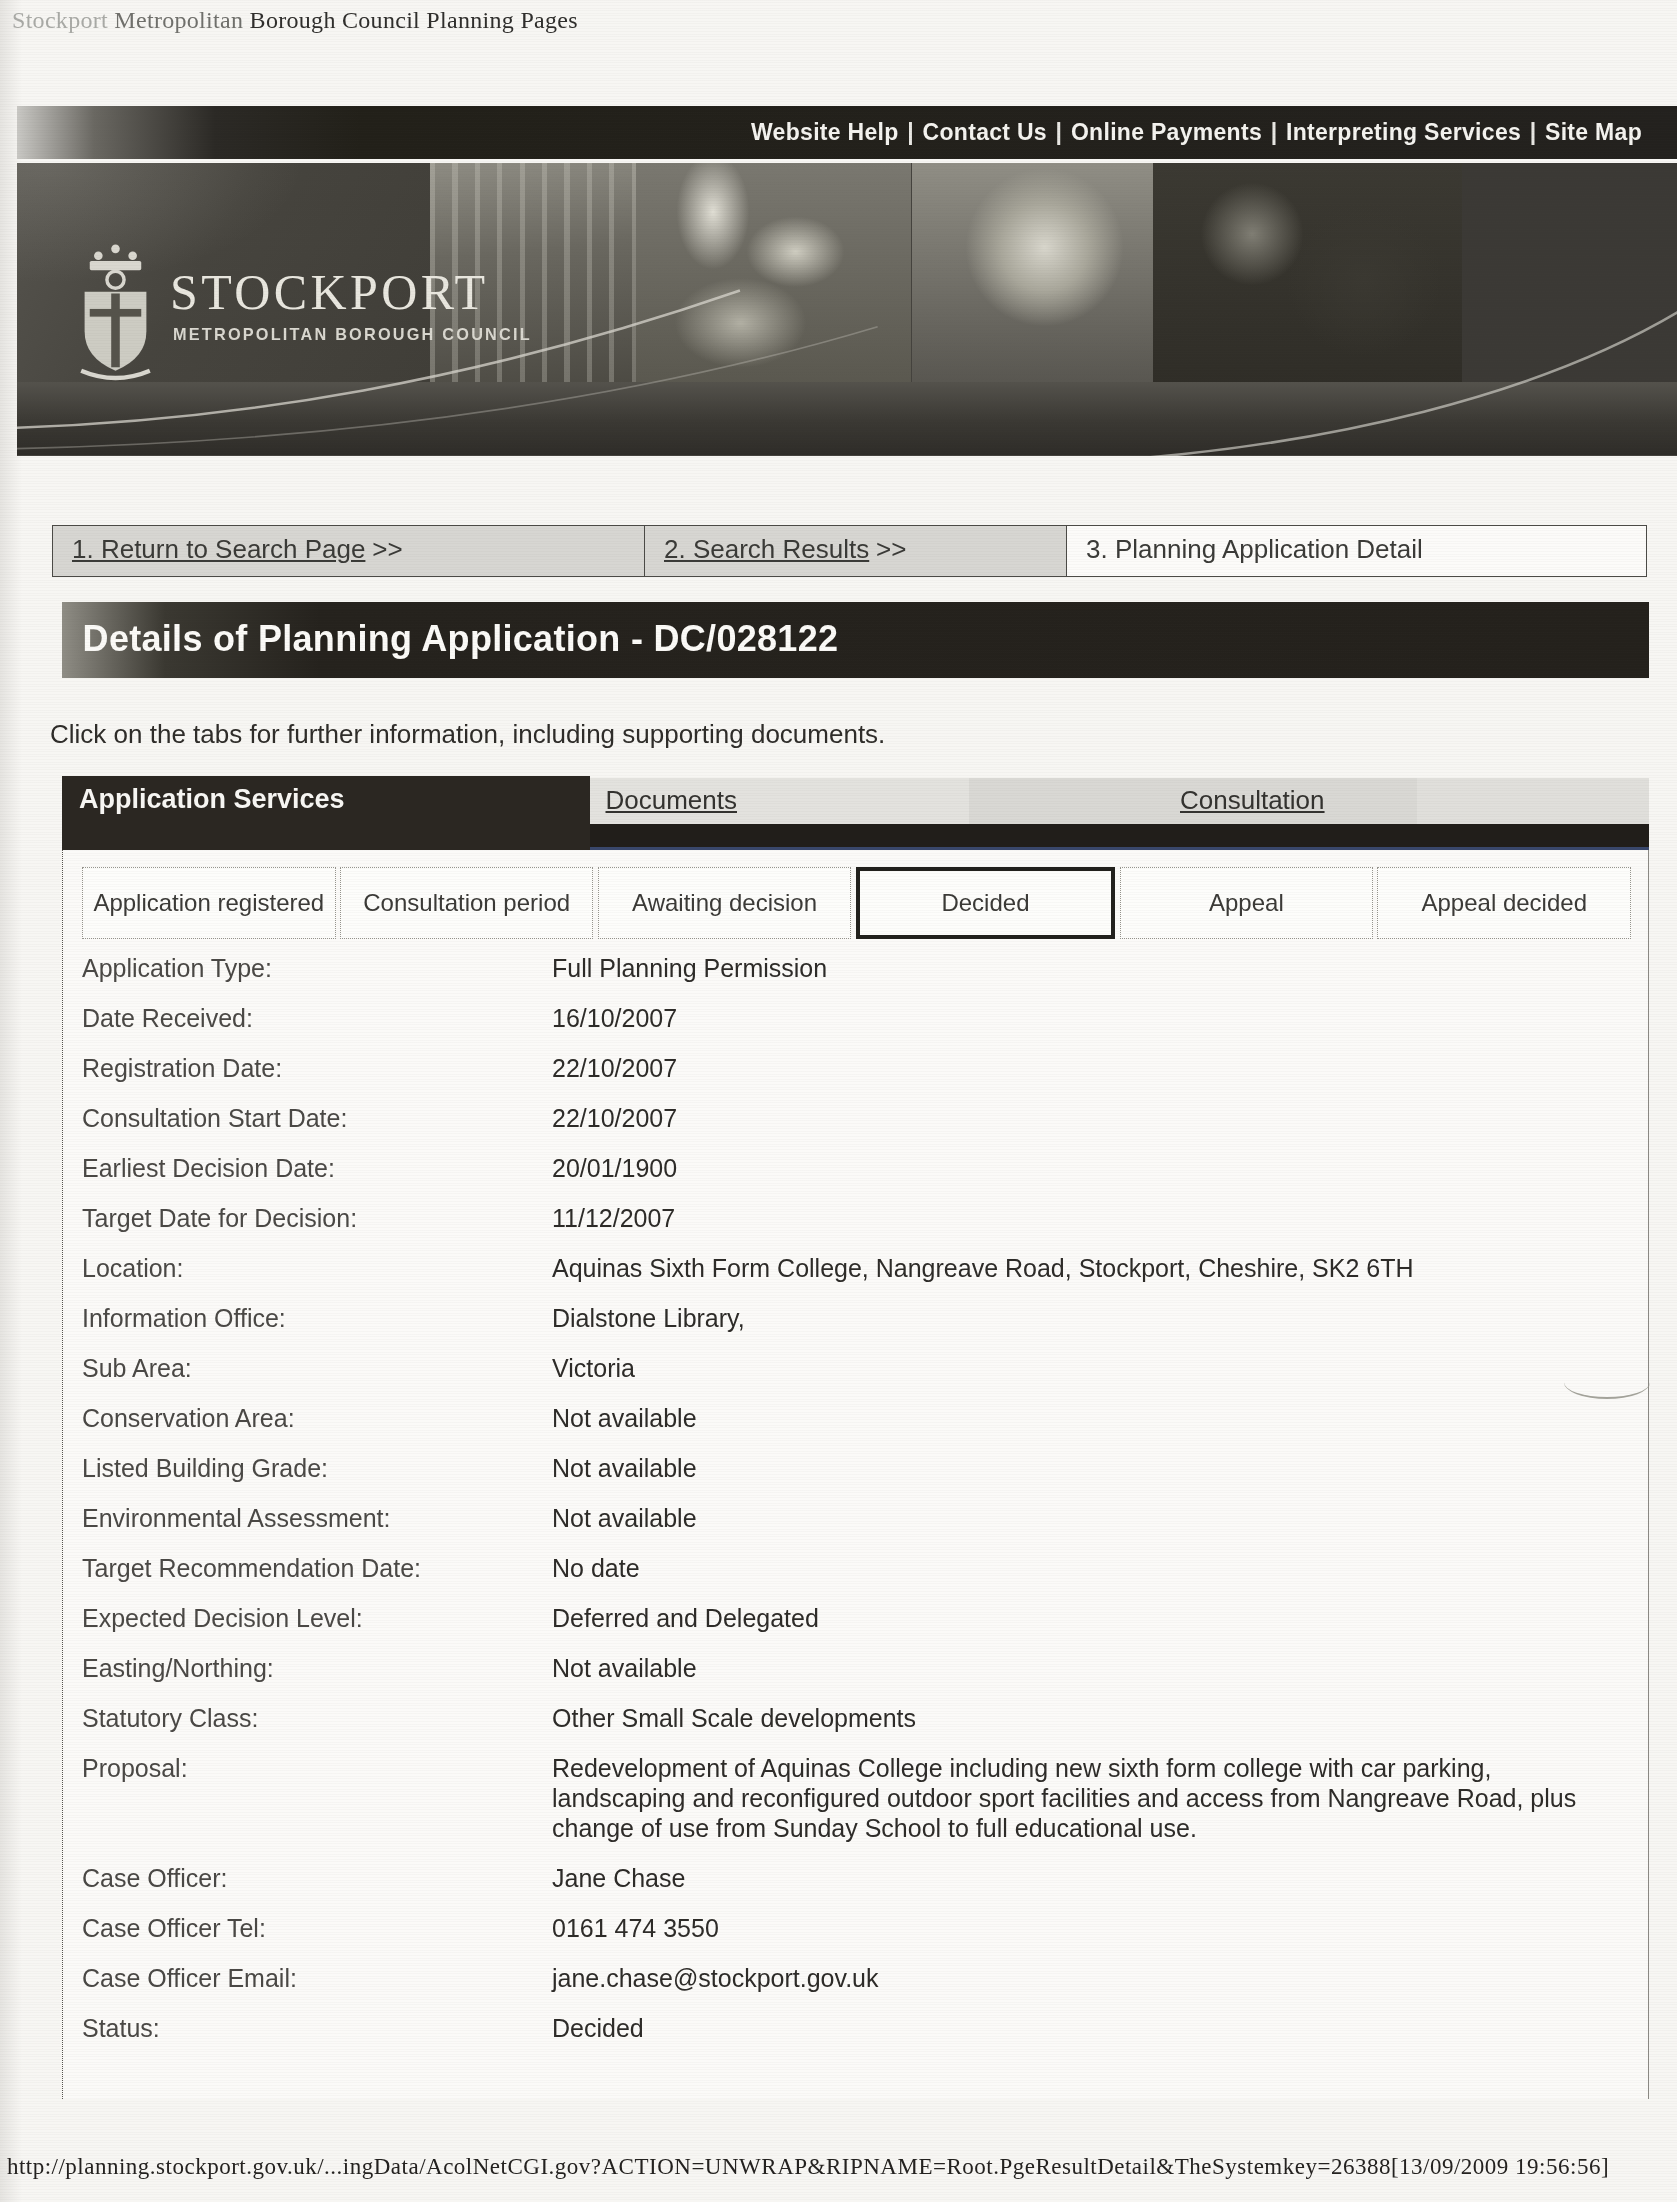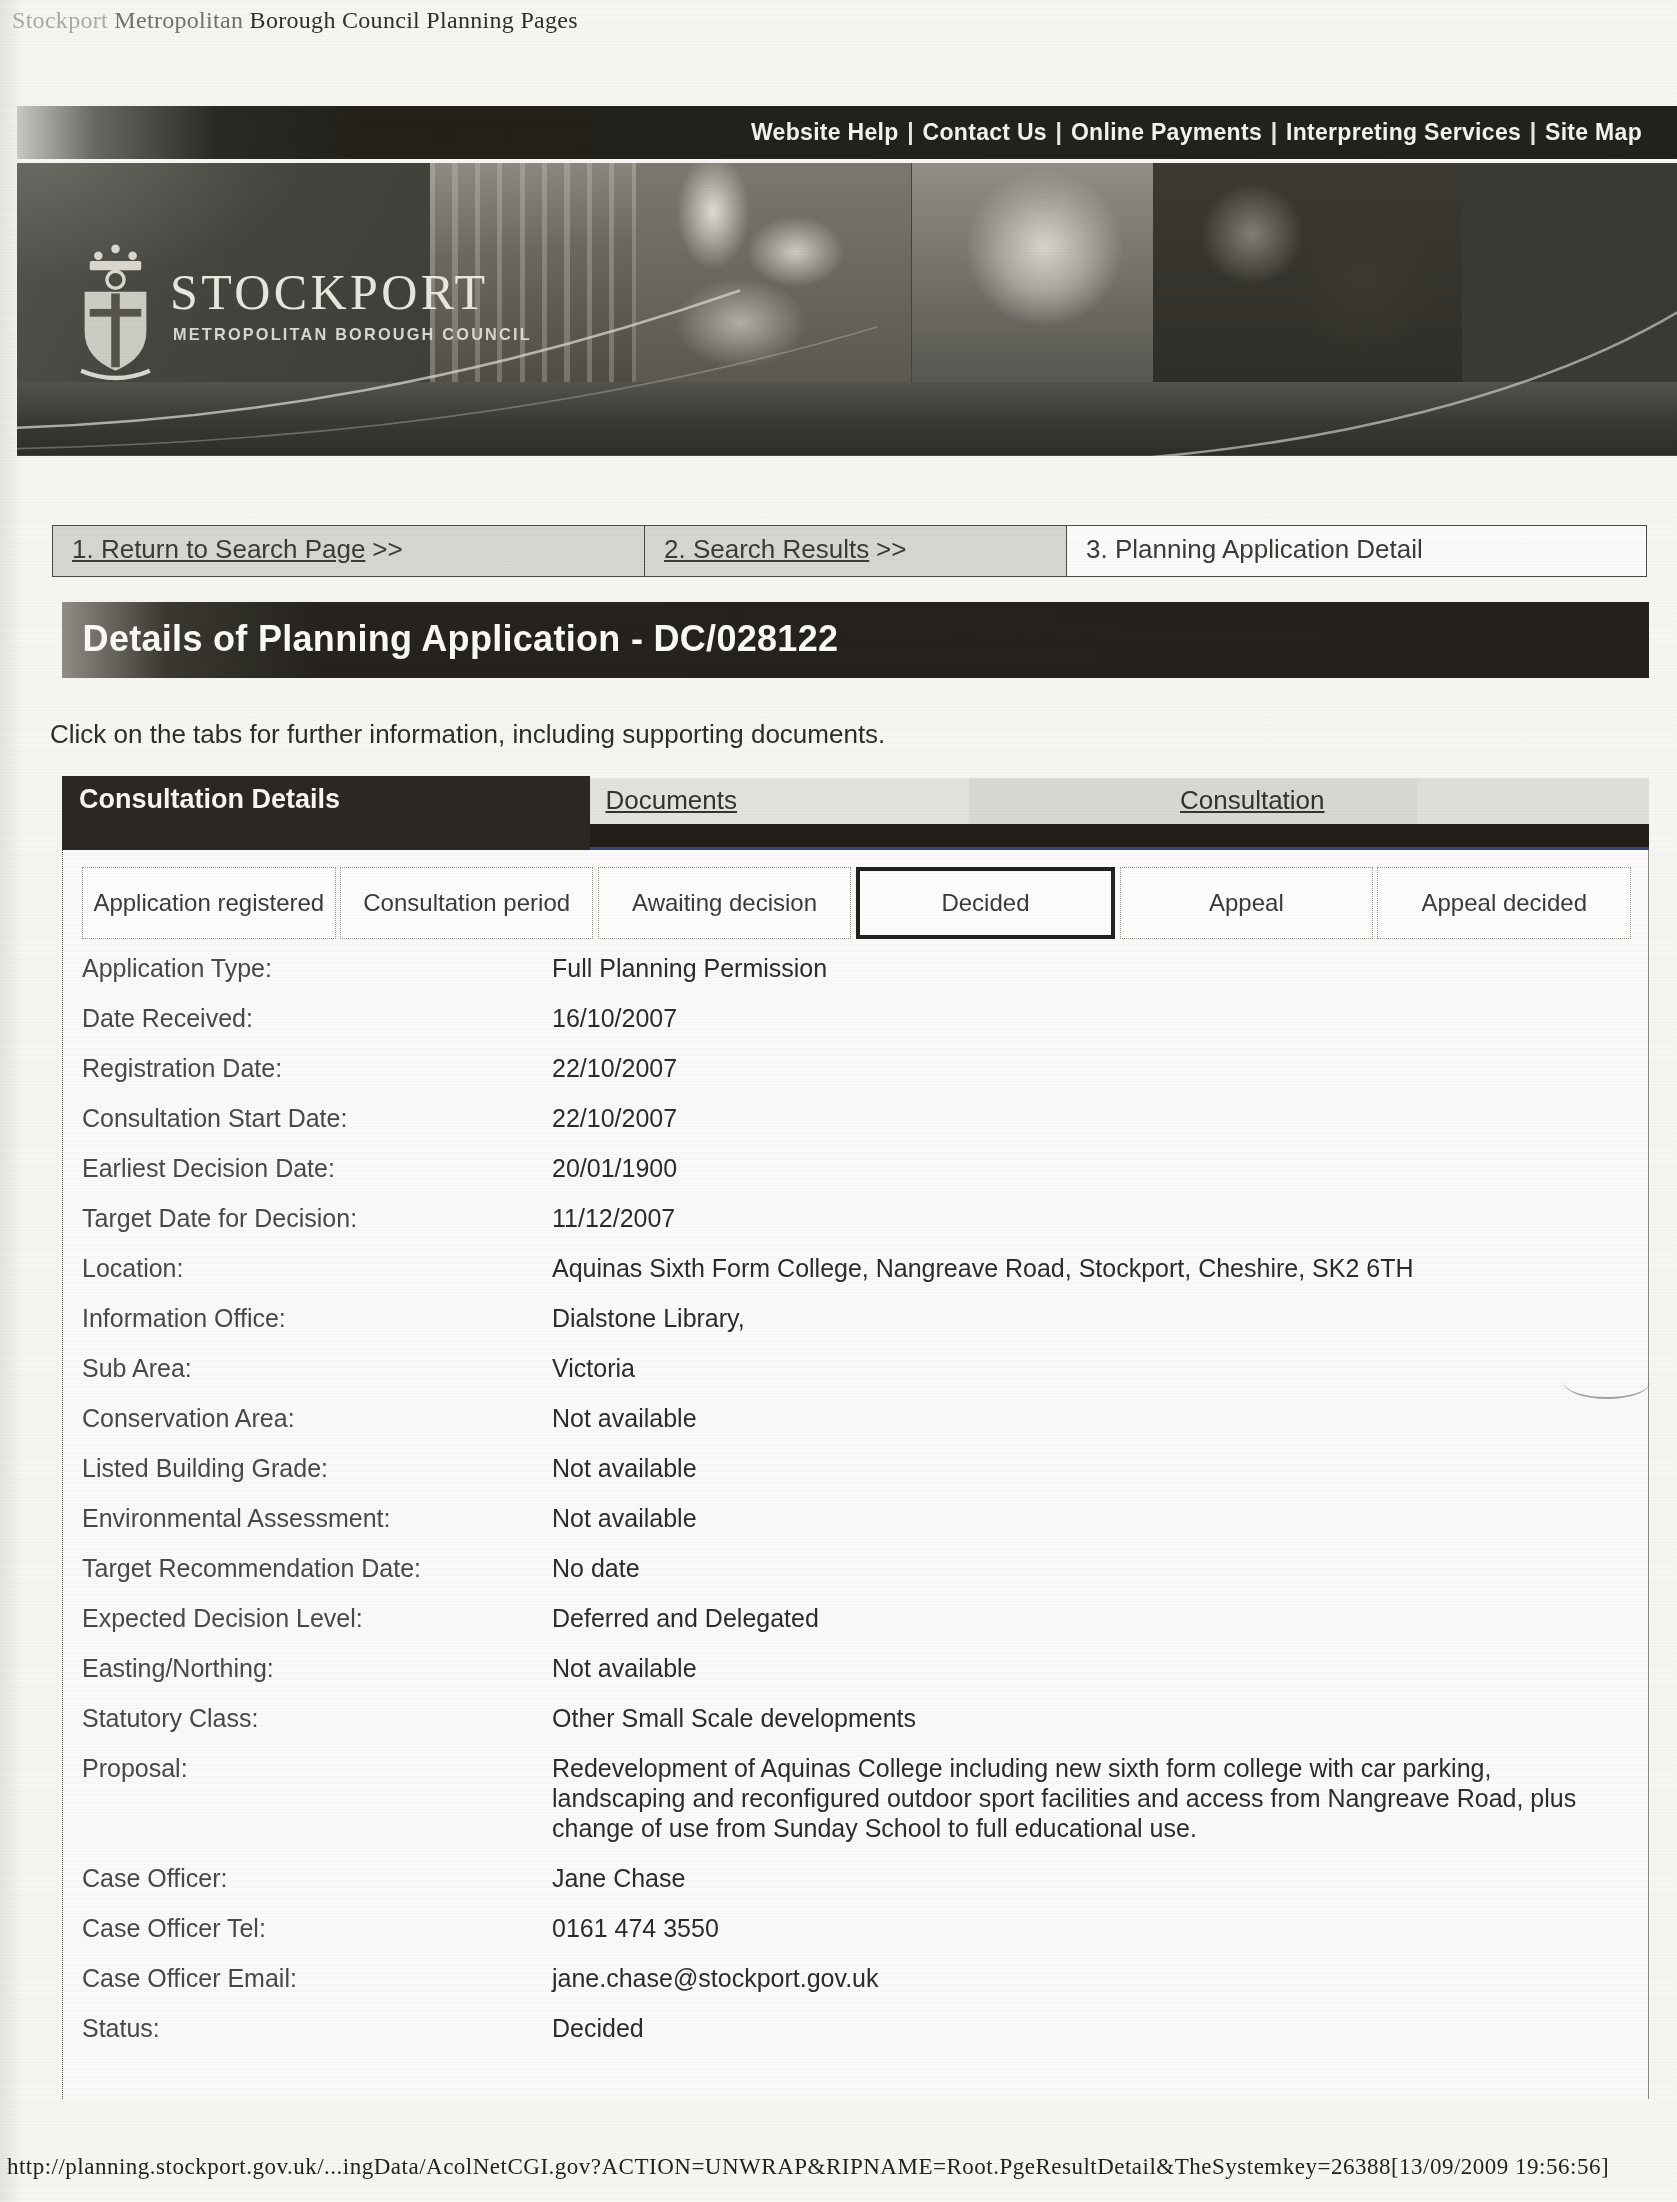--- a/index.html
+++ b/index.html
@@ -161,21 +161,21 @@
     <div class="bc-cell bc3">
       <span>3. Planning Application Detail</span>
     </div>
   </div>
 
   <div class="title-bar">Details of Planning Application - DC/028122</div>
 
   <div class="intro">Click on the tabs for further information, including supporting documents.</div>
 
   <div class="tabstrip">
-    <div class="tab-active">Consultation Details</div>
+    <div class="tab-active">Application Services</div>
     <div class="tab-rest">
       <div class="lighter"></div>
       <div class="lighter2"></div>
       <span class="tab-link documents">Documents</span>
       <span class="tab-link consultation">Consultation</span>
     </div>
     <div class="tabbar"></div>
   </div>
 
   <div class="panel">

